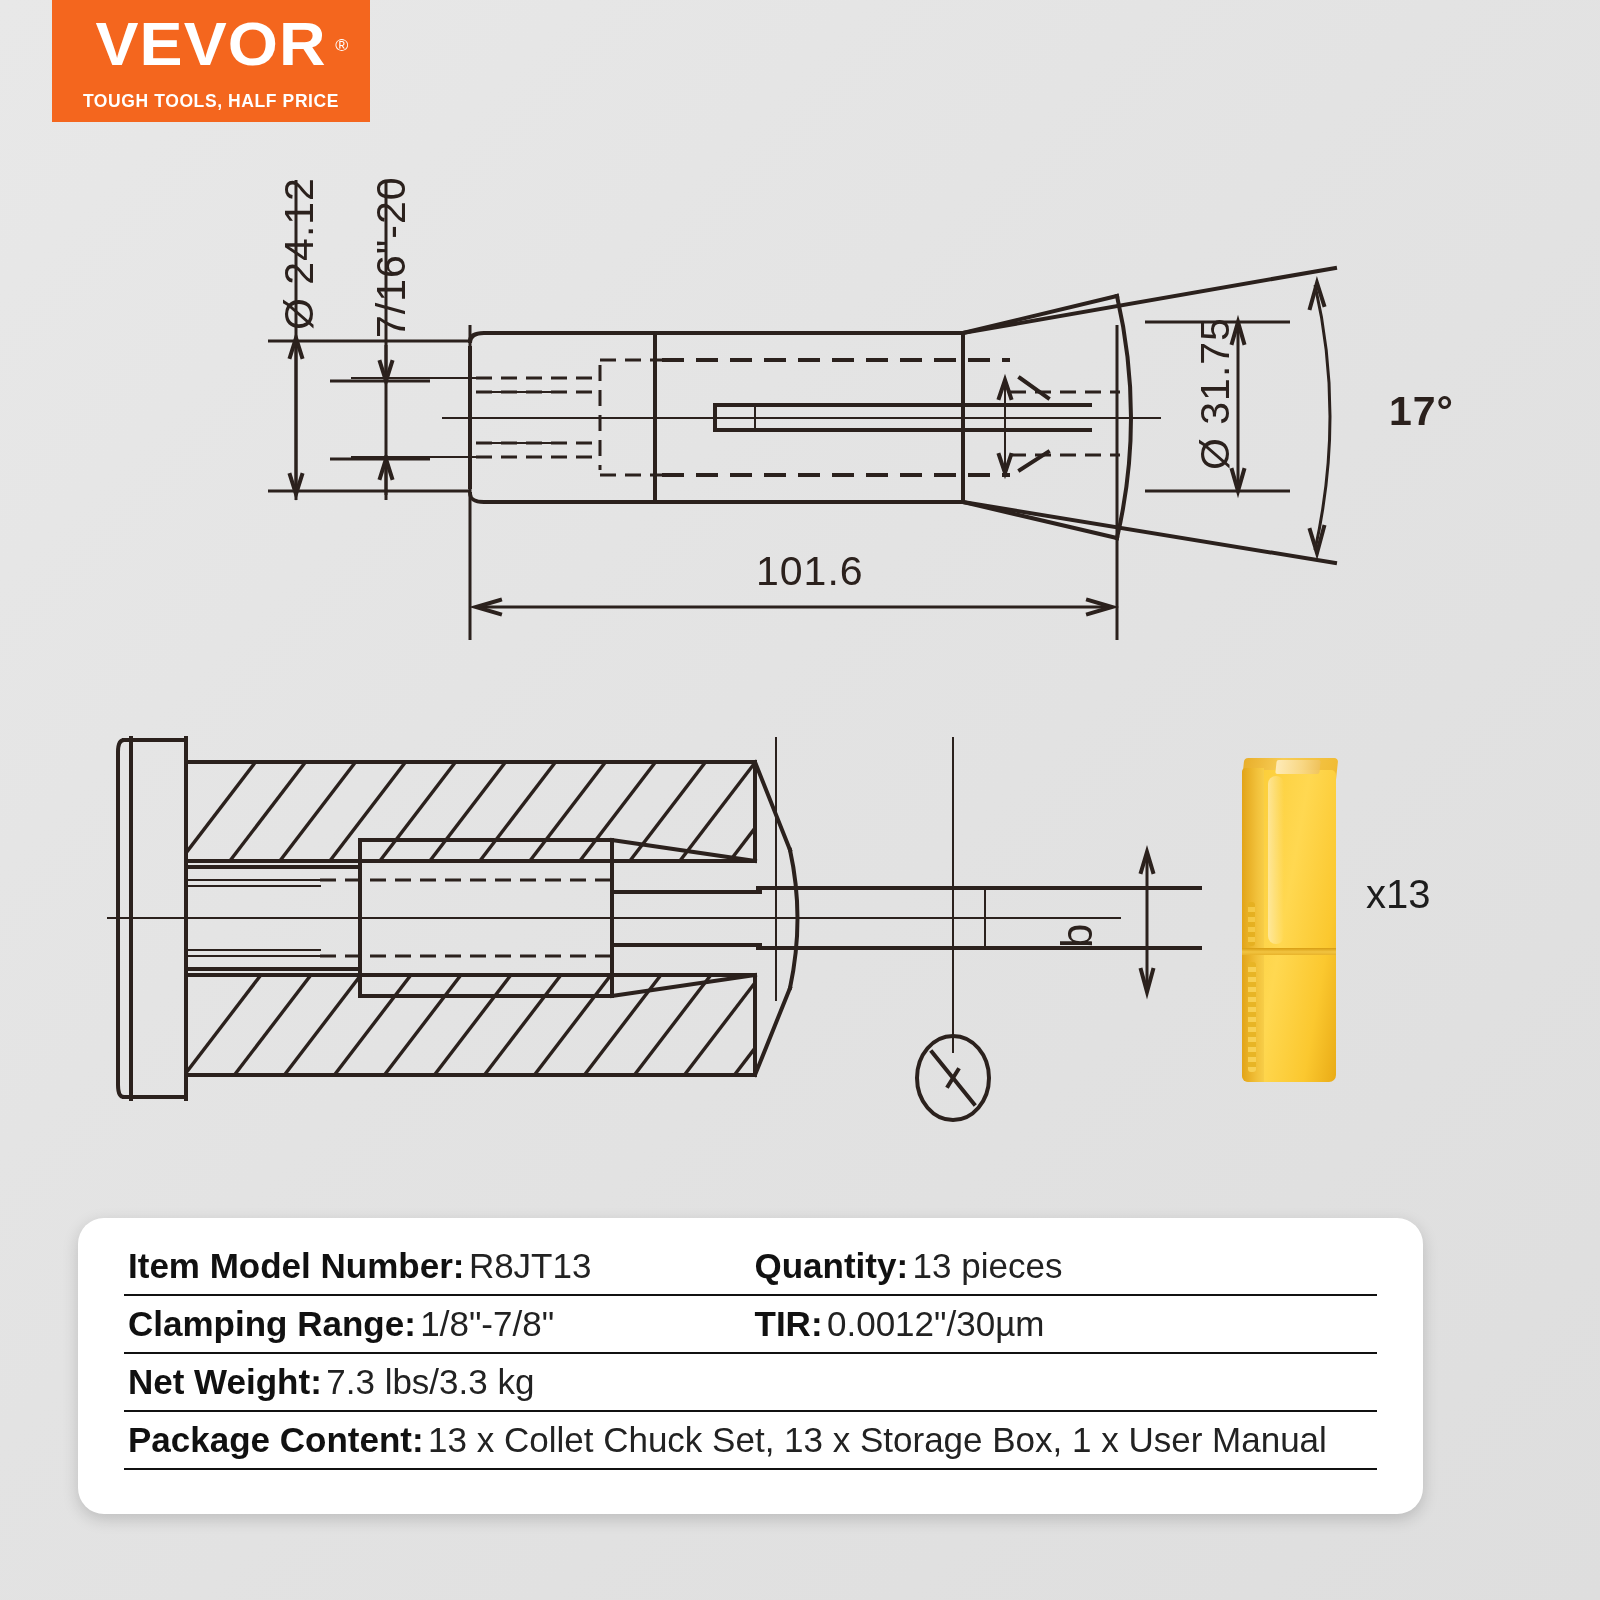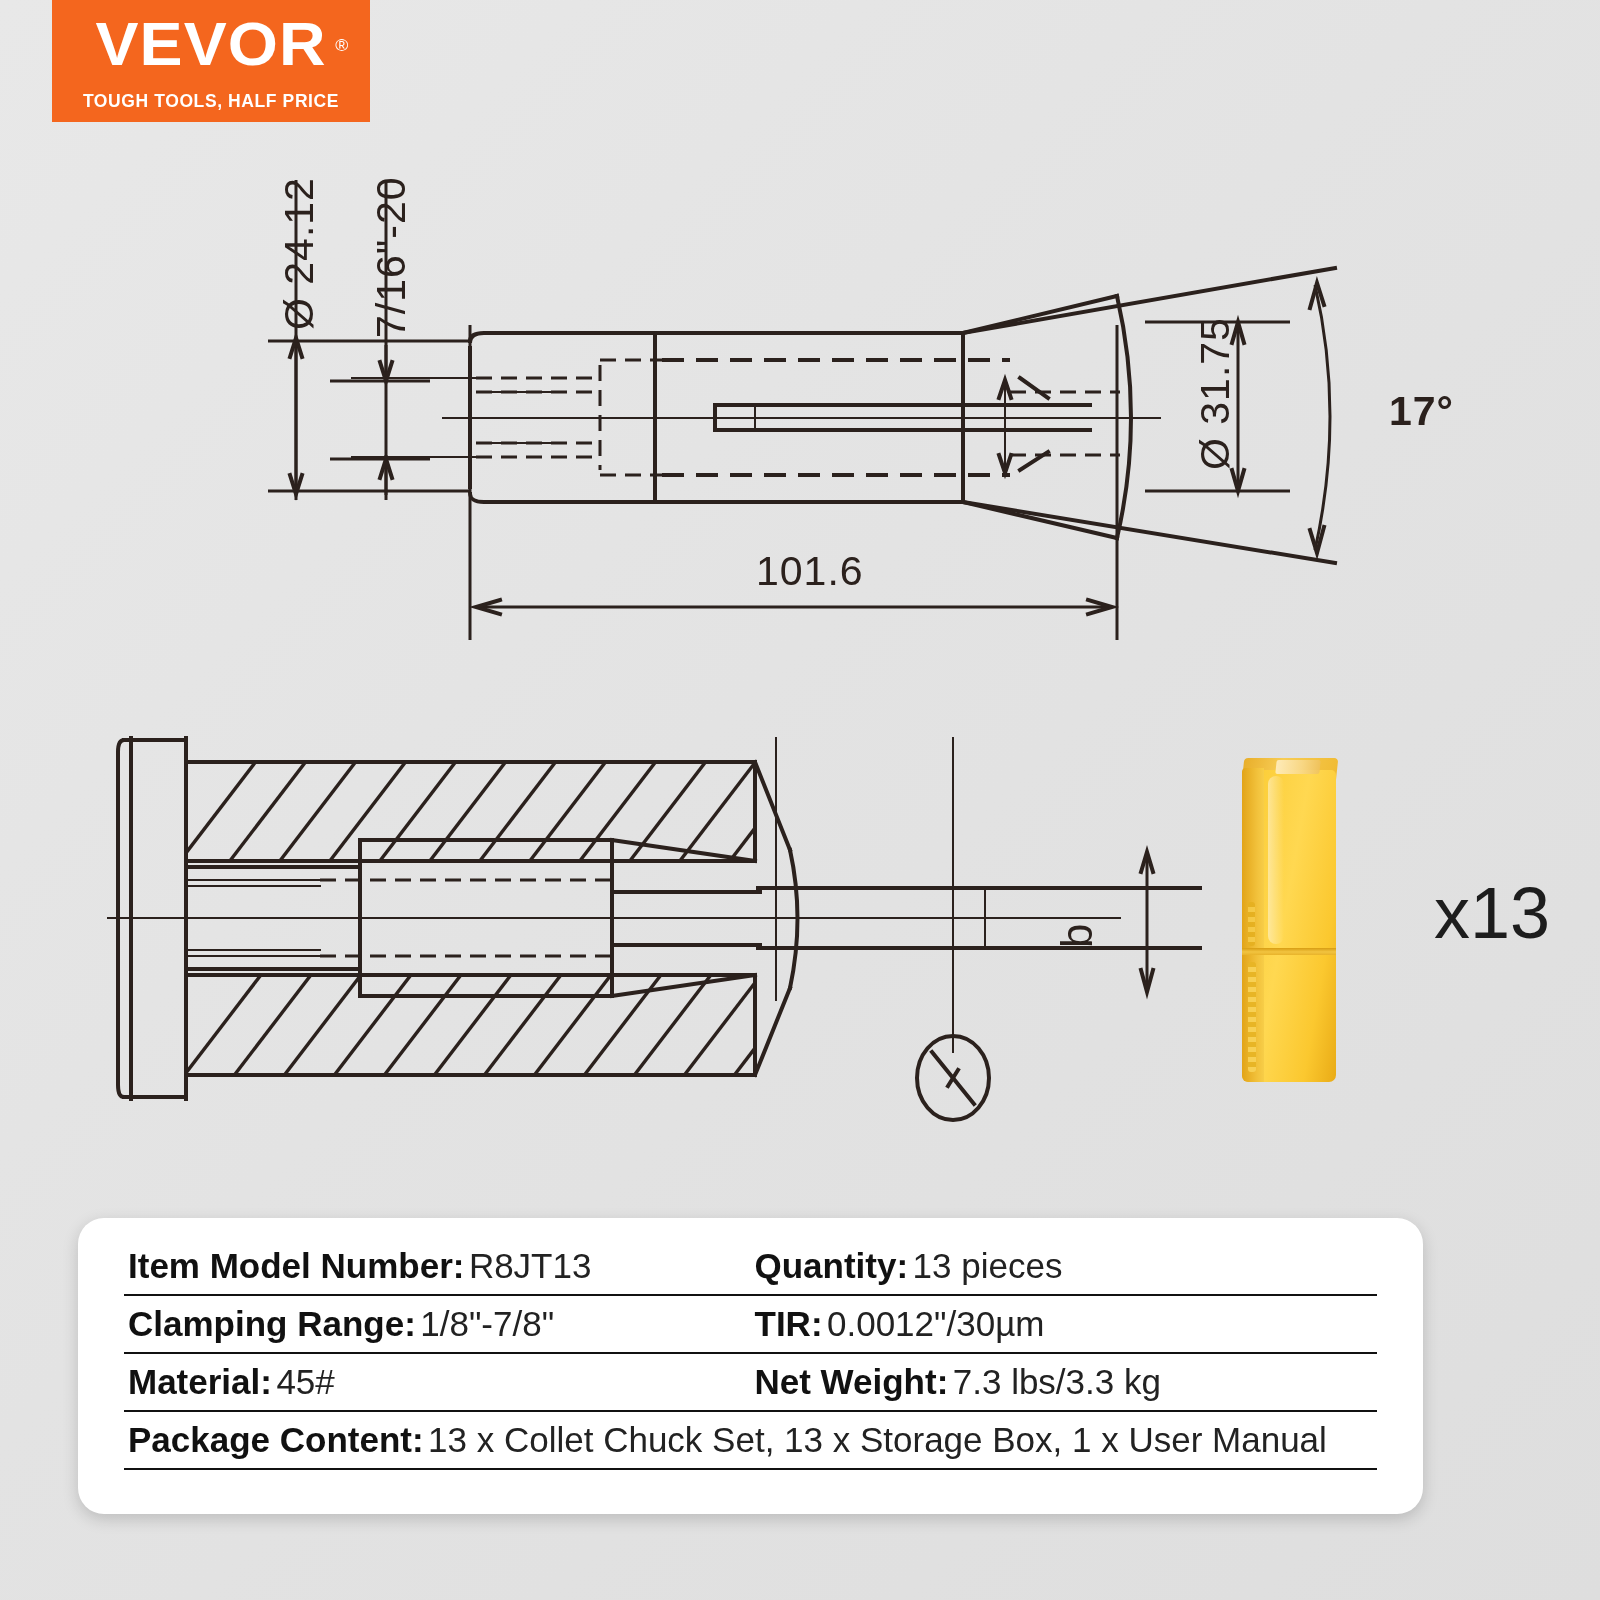--- a/index.html
+++ b/index.html
@@ -83,22 +83,22 @@
     position:absolute;left:20px;top:150px;width:7px;height:44px;
     background:repeating-linear-gradient(180deg,#e5b020 0px,#e5b020 5px,#f5cb4a 5px,#f5cb4a 10px);
     border-radius:3px;opacity:.9;
   }
   .box-gloss{
     position:absolute;left:40px;top:24px;width:16px;height:168px;
     background:linear-gradient(90deg,rgba(255,255,255,.45),rgba(255,255,255,0));
     border-radius:8px;
   }
   .xqty{
-    position:absolute;left:1434px;top:872px;
-    font-size:72px;color:#1d1d1d;font-family:"Liberation Sans",sans-serif;
+    position:absolute;left:1366px;top:872px;
+    font-size:40px;color:#1d1d1d;font-family:"Liberation Sans",sans-serif;
   }
 
   
   .card{
     position:absolute;left:78px;top:1218px;width:1345px;height:296px;
     background:#fff;border-radius:26px;
     box-shadow:0 5px 16px rgba(0,0,0,.17);
     box-sizing:border-box;padding:20px 46px 10px 46px;
   }
   .row{display:flex;border-bottom:2px solid #111;}
@@ -346,24 +346,20 @@
         <span class="k">Clamping Range:</span>
         <span class="v">1/8"-7/8"</span>
       </div>
       <div class="cellR">
         <span class="k">TIR:</span>
         <span class="v">0.0012"/30µm</span>
       </div>
     </div>
 
     <div class="row">
-      <div class="cellL">
-        <span class="k">Material:</span>
-        <span class="v">45#</span>
-      </div>
       <div class="cellR">
         <span class="k">Net Weight:</span>
         <span class="v">7.3 lbs/3.3 kg</span>
       </div>
     </div>
 
     <div class="rowfull">
       <div class="cellFull">
         <span class="k">Package Content:</span>
         <span class="v">13 x Collet Chuck Set, 13 x Storage Box, 1 x User Manual</span>

